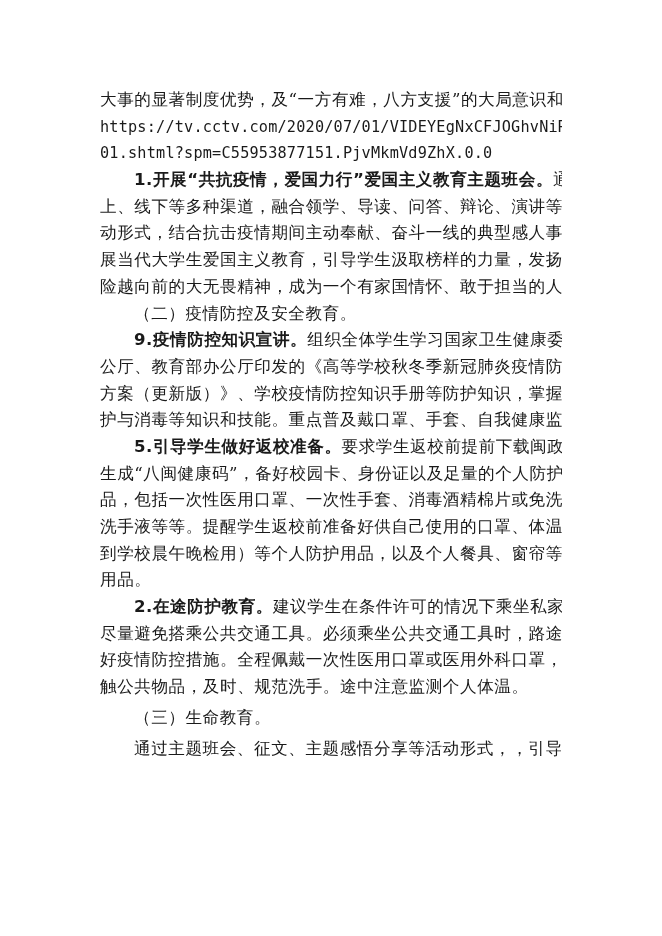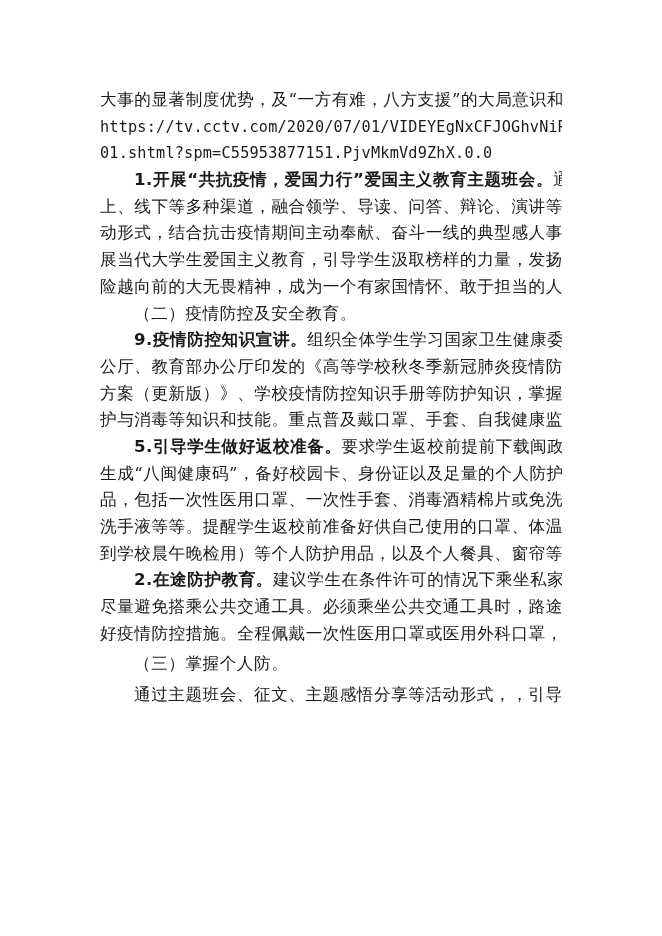--- a/index.html
+++ b/index.html
@@ -48,31 +48,33 @@
   </div>
 
   <div>
     <div class="line indent">
       <span class="b">5.引导学生做好返校准备。</span><span>要求学生返校前提前下载闽政通并</span>
     </div>
     <div class="line justify">生成“八闽健康码”，备好校园卡、身份证以及足量的个人防护用</div>
     <div class="line justify">品，包括一次性医用口罩、一次性手套、消毒酒精棉片或免洗洗手液、</div>
     <div class="line justify">洗手液等等。提醒学生返校前准备好供自己使用的口罩、体温计（供</div>
     <div class="line justify">到学校晨午晚检用）等个人防护用品，以及个人餐具、窗帘等日用品</div>
+    <div class="line">用品。</div>
   </div>
 
   <div>
     <div class="line indent">
       <span class="b">2.在途防护教育。</span><span>建议学生在条件许可的情况下乘坐私家车来校，</span>
     </div>
     <div class="line justify">尽量避免搭乘公共交通工具。必须乘坐公共交通工具时，路途中要做</div>
     <div class="line justify">好疫情防控措施。全程佩戴一次性医用口罩或医用外科口罩，减少接</div>
+    <div class="line">触公共物品，及时、规范洗手。途中注意监测个人体温。</div>
   </div>
 
   <div class="gap-small"></div>
-  <div class="line h">（三）掌握个人防。</div>
+  <div class="line h">（三）生命教育。</div>
   <div class="gap-small"></div>
 
   <div>
     <div class="line indent">通过主题班会、征文、主题感悟分享等活动形式，，引导广大学</div>
   </div>
 
 </div>
 
 </body></html>

